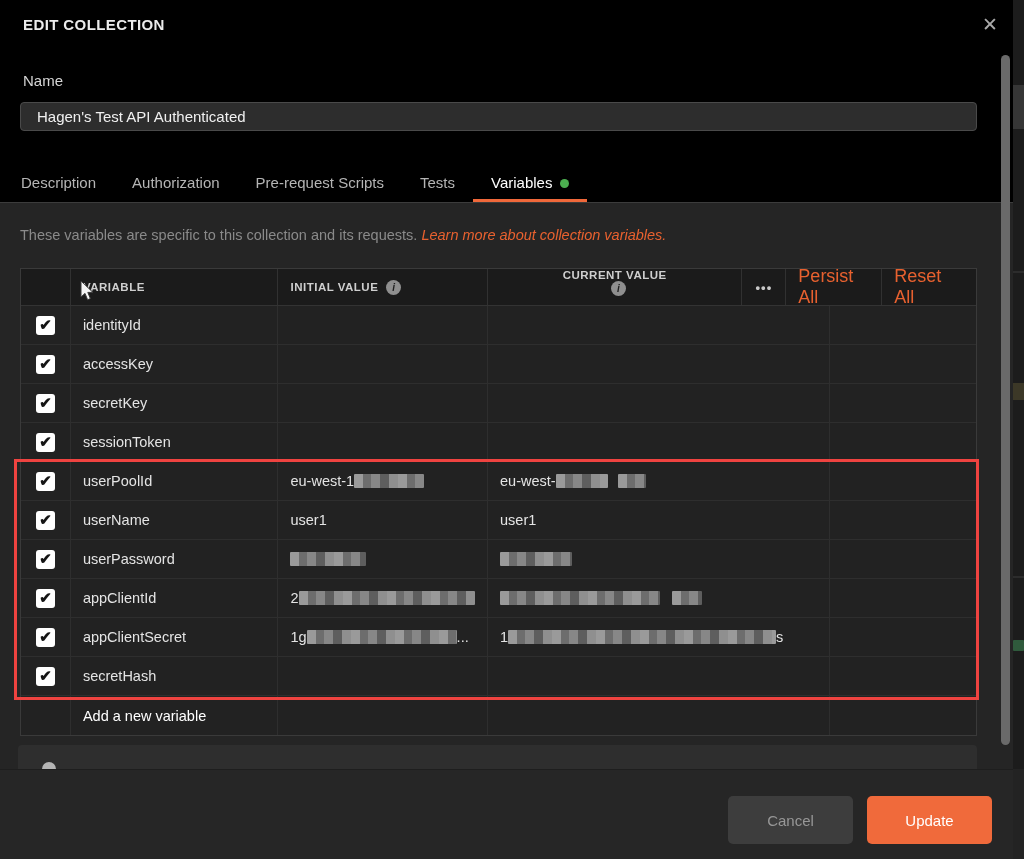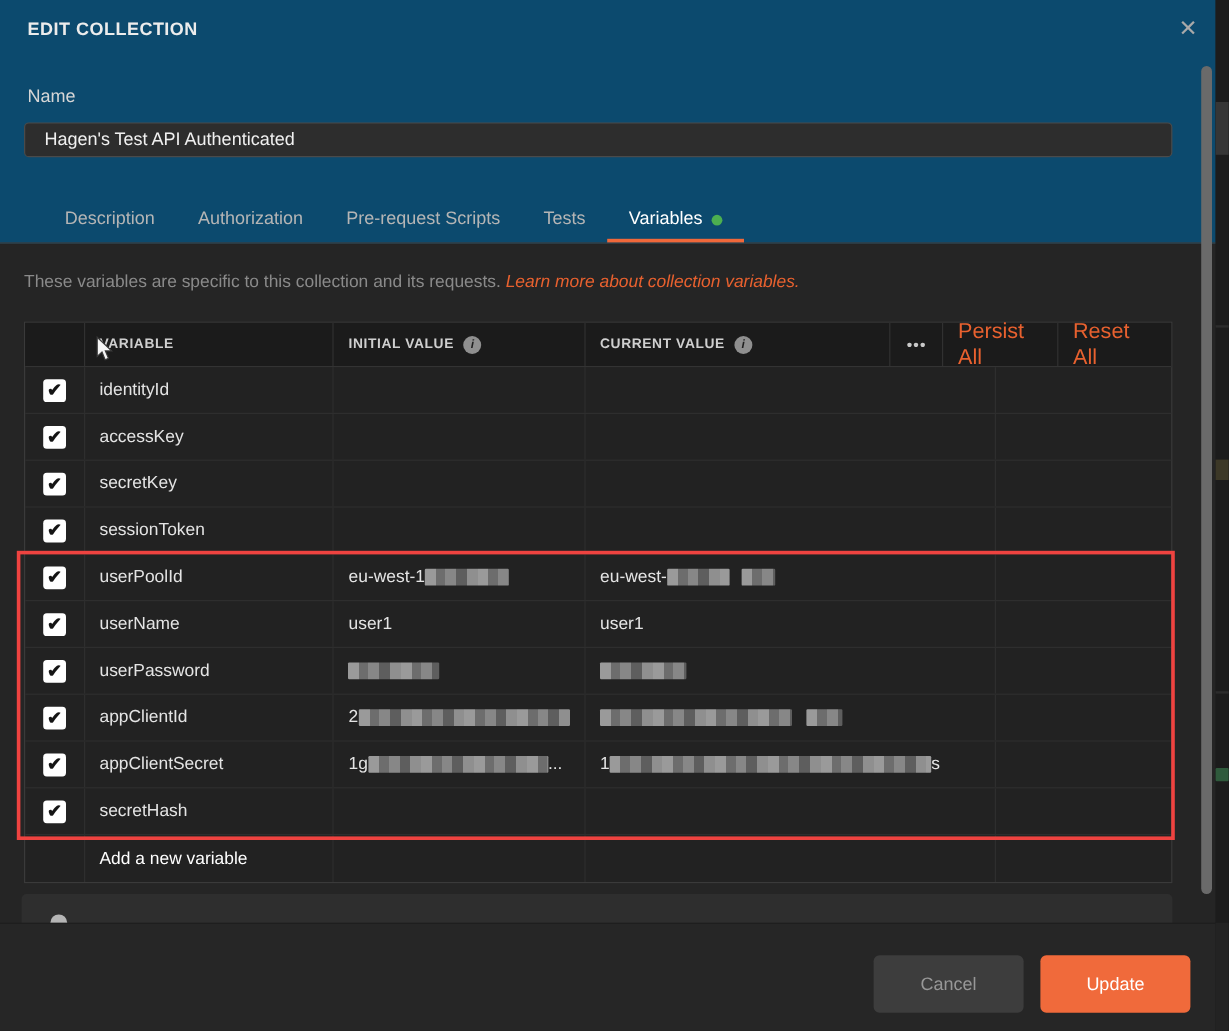--- a/index.html
+++ b/index.html
@@ -7,48 +7,48 @@
   body {
     font-family:"Liberation Sans", sans-serif;
     background:#1b1b1b;
     position:relative;
     overflow:hidden;
     color:#e4e4e4;
   }
   .modal { position:absolute; left:0; top:0; width:1013px; height:859px; background:#252525; }
 
   
-  .modal-top { position:absolute; left:0; top:0; width:1013px; height:203px; background:#0c4a6e; border-bottom:1px solid #3c3c3c; }
+  .modal-top { position:absolute; left:0; top:0; width:1013px; height:203px; background:#000000; border-bottom:1px solid #3c3c3c; }
   .dlg-title { position:absolute; left:23px; top:16px; font-size:15px; font-weight:bold; letter-spacing:.4px; color:#ececec; }
   .dlg-close { position:absolute; left:977px; top:12px; width:26px; height:26px; font-size:19px; color:#a9a9a9; text-align:center; line-height:26px; cursor:pointer; }
   .name-label { position:absolute; left:23px; top:72px; font-size:15px; color:#d6d6d6; }
   .name-input {
     position:absolute; left:20px; top:102px; width:957px; height:29px;
     background:#2d2d2d; border:1px solid #4a4a4a; border-radius:4px;
     color:#f0f0f0; font-size:15px; padding:0 16px; font-family:"Liberation Sans", sans-serif; outline:none;
   }
-  .tabs { position:absolute; left:36px; bottom:0; display:flex;margin-top:16px; }
+  .tabs { position:absolute; left:3px; bottom:0; display:flex;margin-top:16px; }
   .tab { padding:0 18px; height:35px; line-height:32px; font-size:15px; color:#b5b5b5; border-bottom:3px solid transparent; cursor:pointer; display:flex; align-items:center; gap:8px; }
   .tab.active { color:#ffffff; border-bottom-color:#f0683a; }
   .tab .dot { width:9px; height:9px; border-radius:50%; background:#4caf50; display:inline-block; margin-top:1px; }
 
   
   .content { position:absolute; left:0; top:204px; width:1013px; height:565px; background:#252525; }
   .info-line { position:absolute; left:20px; top:23px; font-size:14.5px; color:#8a8a8a; }
   .info-line a { color:#e8612f; text-decoration:none; cursor:pointer;font-style:italic; }
 
   
   .vtable { position:absolute; left:20px; top:64px; width:957px; border:1px solid #3a3a3a; background:#222222; }
   .vt-header { display:flex; height:37px; background:#1b1b1b; border-bottom:1px solid #333333; align-items:stretch; }
   .hcell { display:flex; align-items:center; font-size:11.5px; font-weight:bold; letter-spacing:.5px; color:#cfcfcf; border-right:1px solid #313131; padding:0 12px; }
   .hcell:last-child { border-right:none; }
   .h-cb { width:50px; }
   .h-var { width:208px; }
   .h-init { width:210px; }
-  .h-cur { width:255px; }
+  .h-cur { width:255px;flex-direction:column; }
   .h-more { width:44px; justify-content:center; color:#c9c9c9; font-size:13px; letter-spacing:1px; cursor:pointer; }
   .h-link { width:96px; justify-content:center; color:#e8612f; font-size:18px; font-weight:normal; letter-spacing:0; cursor:pointer; }
   .h-link.reset { width:94px; }
   .info-i { width:15px; height:15px; border-radius:50%; background:#8f8f8f; color:#1f1f1f; font-size:10px; font-weight:bold; display:inline-flex; align-items:center; justify-content:center; margin-left:8px; font-style:italic; }
 
   .vt-row { display:flex; height:39px; border-bottom:1px solid #2e2e2e; align-items:stretch; }
   .vt-row:last-child { border-bottom:none; }
   .cell { display:flex; align-items:center; border-right:1px solid #2e2e2e; padding:0 12px; font-size:14.5px; color:#e4e4e4; overflow:hidden; white-space:nowrap; }
   .cell:last-child { border-right:none; }
   .c-cb { width:50px; justify-content:center; padding:0; }

